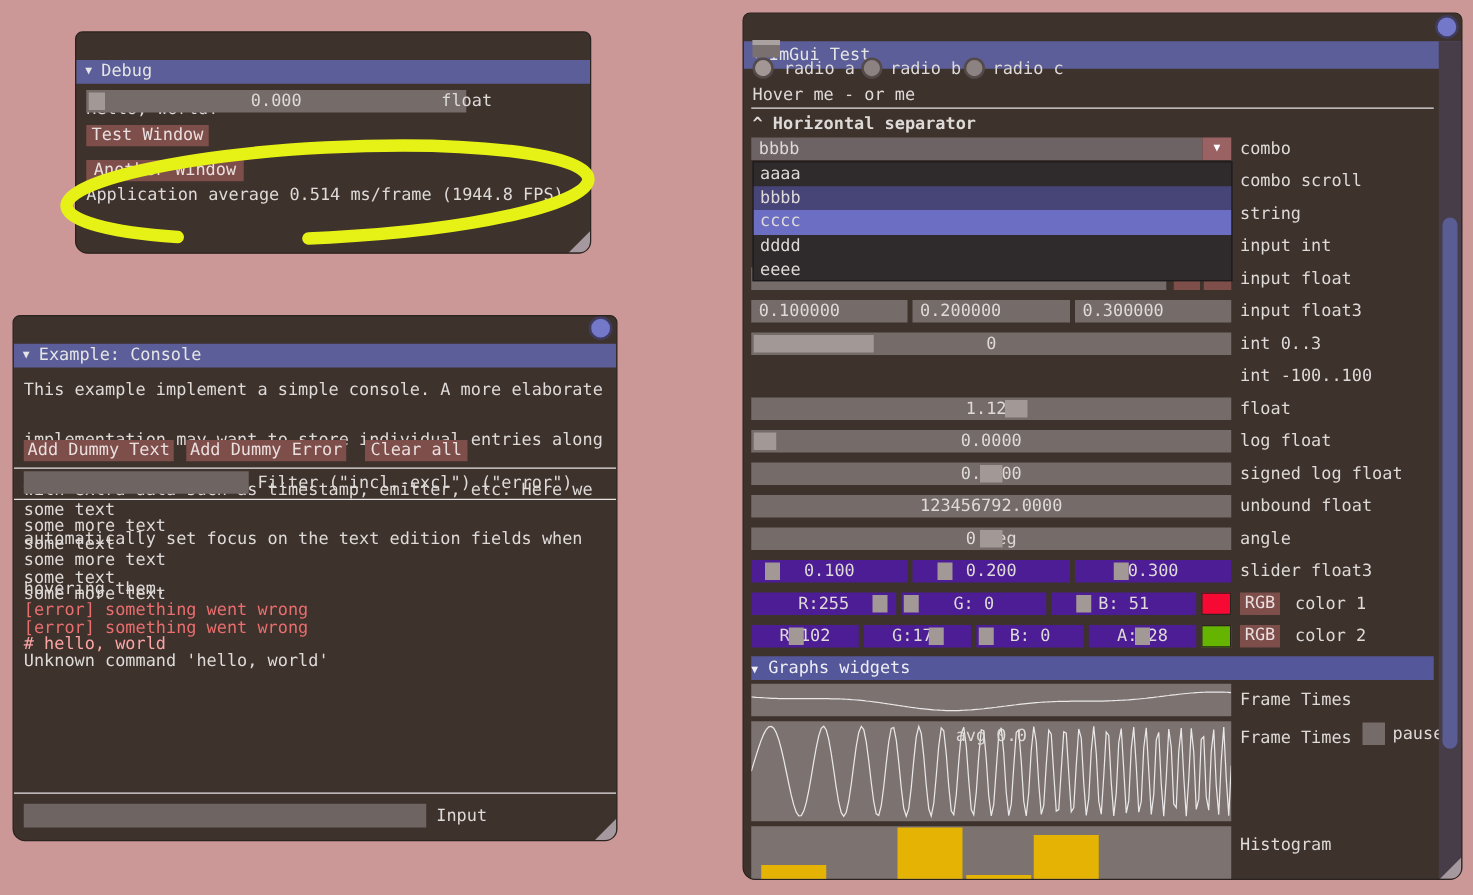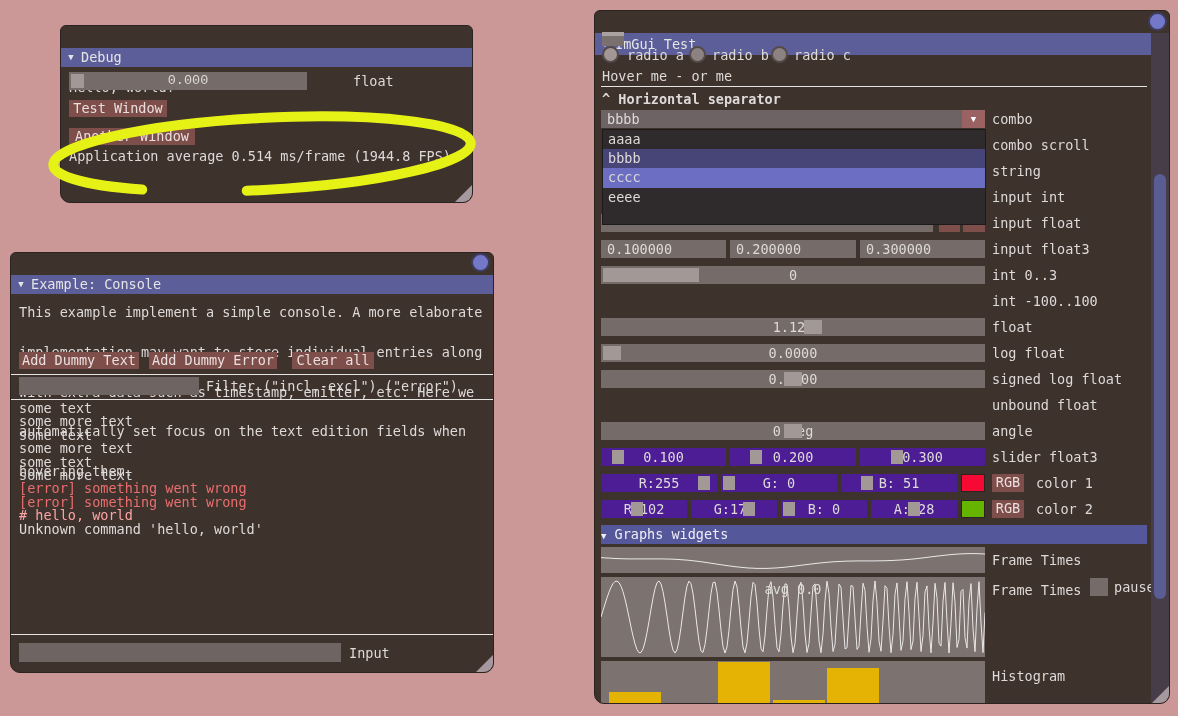--- a/index.html
+++ b/index.html
@@ -42,21 +42,21 @@
   .cell{position:absolute;height:18px;background:#4c1d95;line-height:18px;text-align:center;}
   .scrltrack{position:absolute;top:22px;bottom:0;right:0;width:18px;background:#473d49;}
   .scrlgrab{position:absolute;left:3px;width:12px;background:#595d94;border-radius:6px;}
 </style>
 </head>
 <body>
 
 <div class="win" style="left:60px;top:25px;width:413px;height:178px;z-index:10;">
   <div class="titlebar"><span class="arr">▼</span><span>Debug</span></div>
   <div class="label" style="left:8px;top:52px;">Hello, world!</div>
-  <div class="frame center" style="left:8px;top:46px;width:238px;top:46px;font-family:Liberation Mono, monospace;">
+  <div class="frame center" style="left:8px;top:46px;width:304px;top:46px;">
     <div class="grab" style="left:2px;width:13px;"></div>
     <span>0.000</span>
   </div>
   <div class="label" style="left:292px;top:46px;">float</div>
   <div class="btn" style="left:8px;top:74px;width:98px;">Test Window</div>
   <div class="btn" style="left:8px;top:102px;width:126px;">Another Window</div>
   <div class="label" style="left:8px;top:121px;">Application average 0.514 ms/frame (1944.8 FPS)</div>
   <div class="grip"></div>
 </div>
 
@@ -133,20 +133,21 @@
   <div class="label" style="left:397px;top:203px;">input float</div>
 
   <div class="frame" style="left:6px;top:203px;width:332px;"></div>
   <div class="btn" style="left:344px;top:203px;width:21px;height:18px;"></div>
   <div class="btn" style="left:368px;top:203px;width:22px;height:18px;"></div>
 
   <div class="popup" style="left:7px;top:118px;width:384px;height:96px;">
     <div class="item">aaaa</div>
     <div class="item" style="background:#474578;">bbbb</div>
     <div class="item" style="background:#6b6ec2;">cccc</div>
+    <div class="item">dddd</div>
     <div class="item">eeee</div>
   </div>
 
   <div class="frame padded" style="left:6px;top:229px;width:125px;">0.100000</div>
   <div class="frame padded" style="left:135px;top:229px;width:126px;">0.200000</div>
   <div class="frame padded" style="left:265px;top:229px;width:125px;">0.300000</div>
   <div class="label" style="left:397px;top:229px;">input float3</div>
 
   <div class="frame center" style="left:6px;top:255px;width:384px;">
     <div class="grab" style="left:2px;width:96px;"></div>
@@ -167,20 +168,23 @@
     <span>0.0000</span>
   </div>
   <div class="label" style="left:397px;top:333px;">log float</div>
 
   <div class="frame center" style="left:6px;top:359px;width:384px;">
     <div class="grab" style="left:183px;width:18px;"></div>
     <span>0.0000</span>
   </div>
   <div class="label" style="left:397px;top:359px;">signed log float</div>
 
+  <div class="frame center" style="left:6px;top:385px;width:384px;">
+    <span>123456792.0000</span>
+  </div>
   <div class="label" style="left:397px;top:385px;">unbound float</div>
 
   <div class="frame center" style="left:6px;top:411px;width:384px;">
     <div class="grab" style="left:183px;width:18px;"></div>
     <span>0 deg</span>
   </div>
   <div class="label" style="left:397px;top:411px;">angle</div>
 
   <div class="cell" style="left:6px;top:437px;width:125px;">
     <div class="grab" style="left:11px;width:12px;"></div>

